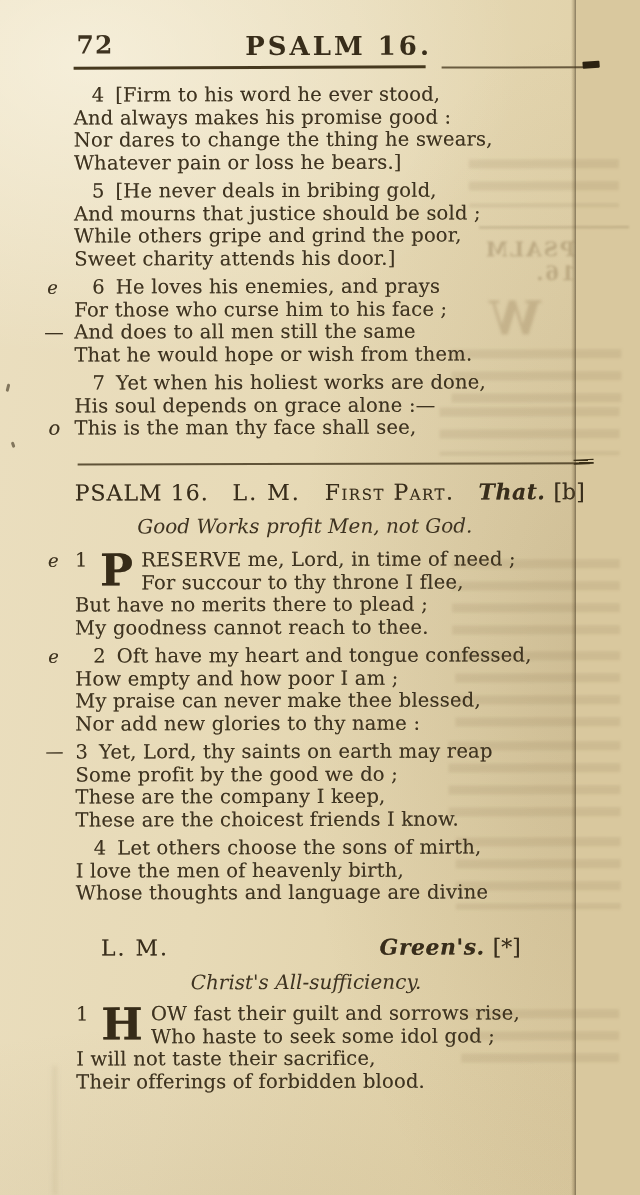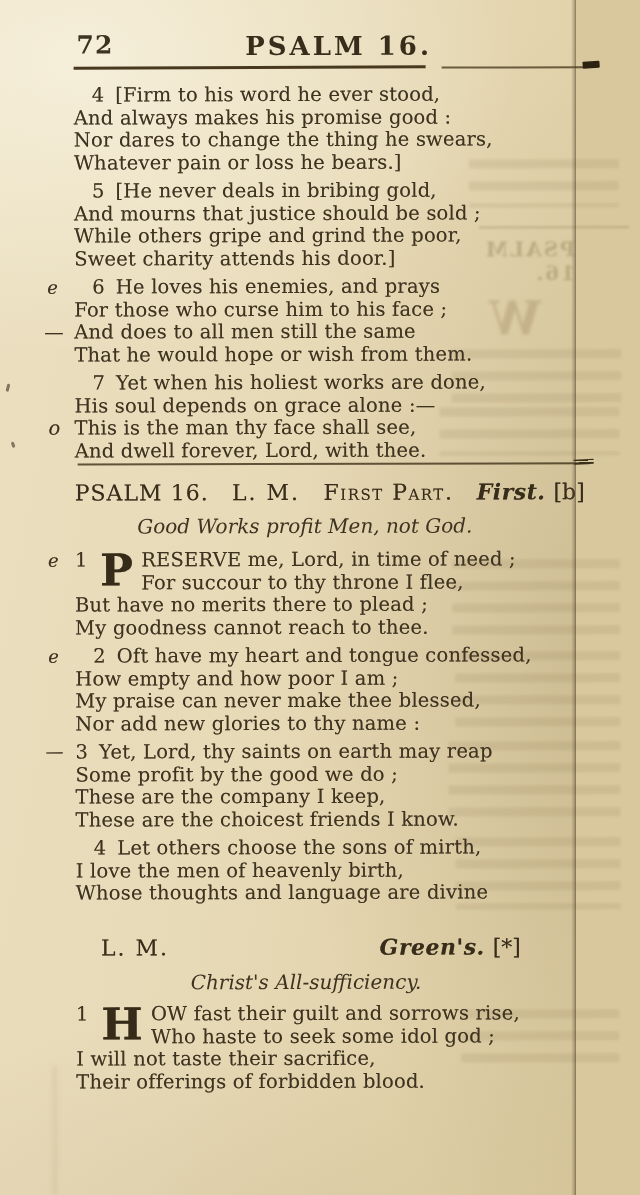--- a/index.html
+++ b/index.html
@@ -130,32 +130,31 @@
             <div class="l">For those who curse him to his face ;</div>
             <div class="l"><span class="lmark dash">—</span>And does to all men still the same</div>
             <div class="l">That he would hope or wish from them.</div>
           </div>
         </div>
         <div class="verse">
           <div class="vlines">
             <div class="l"><span class="vnum">7</span>Yet when his holiest works are done,</div>
             <div class="l">His soul depends on grace alone :—</div>
             <div class="l"><span class="lmark ital">o</span>This is the man thy face shall see,</div>
-            <div class="l">And dwell forever, Lord, with thee.</div>
           </div>
         </div>
       </div>
 
     <div class="rule rule2"></div>
 
     <div class="heading h1">
       <span class="hd-psalm">PSALM 16.</span>
       <span class="hd-meter">L. M.</span>
       <span class="sc">First Part.</span>
-      <span class="tunewrap"><span class="tune">First.</span><span class="sign">[b]</span></span>
+      <span class="tunewrap"><span class="tune">That.</span><span class="sign">[b]</span></span>
     </div>
     <div class="subtitle s1">Good Works profit Men, not God.</div>
     <div class="verses p2">
         <div class="verse">
           <span class="vmark">e</span>
           <div class="vlines">
             <span class="vnum abs">1</span>
             <span class="dropcap">P</span>
             <div class="l">RESERVE me, Lord, in time of need ;</div>
             <div class="l">For succour to thy throne I flee,</div>

